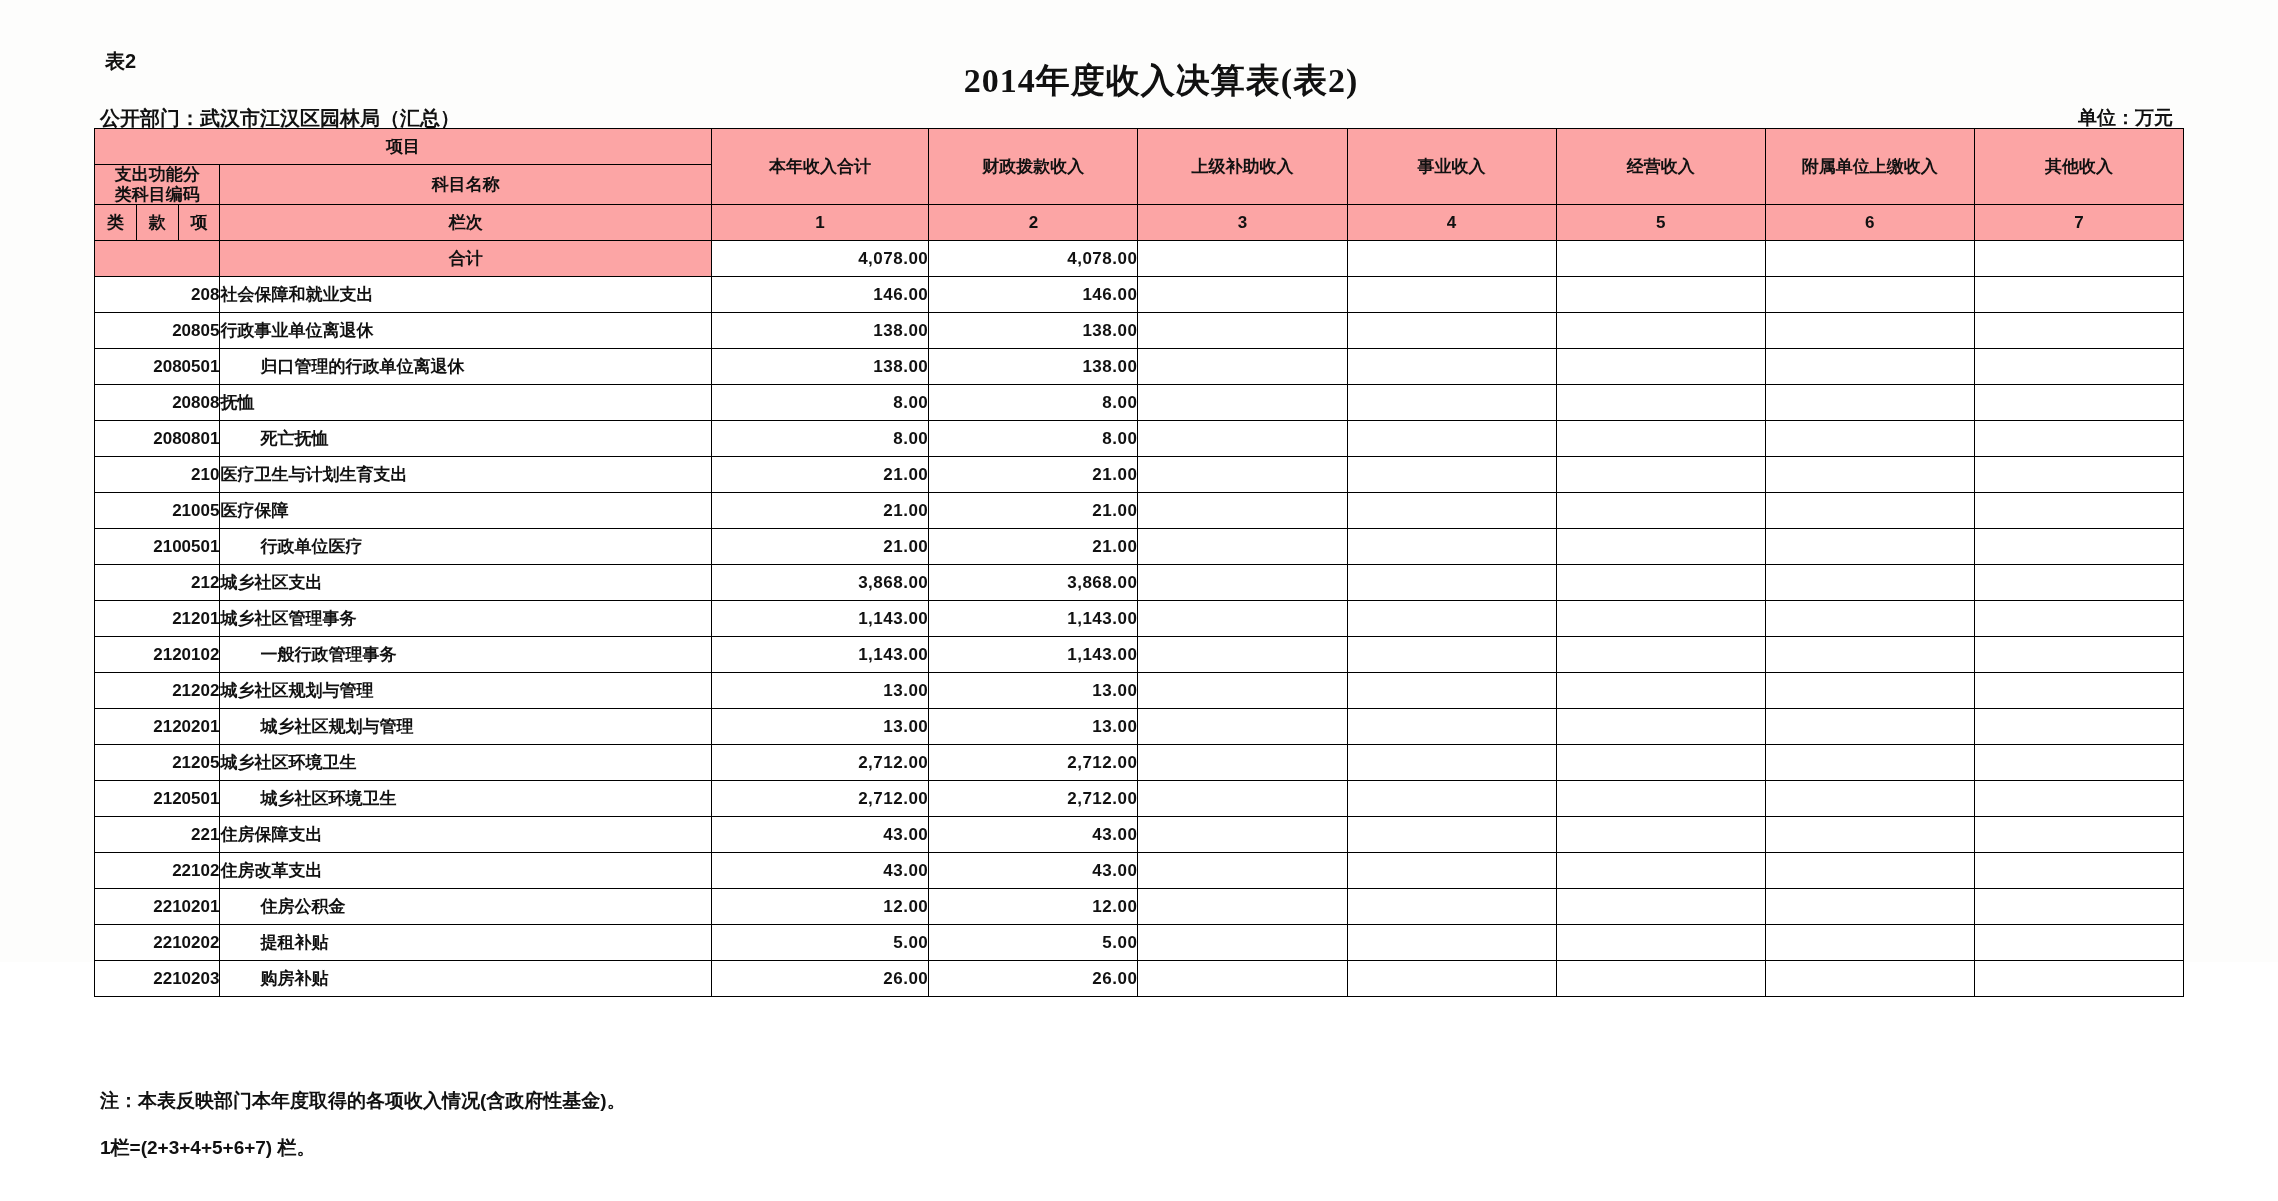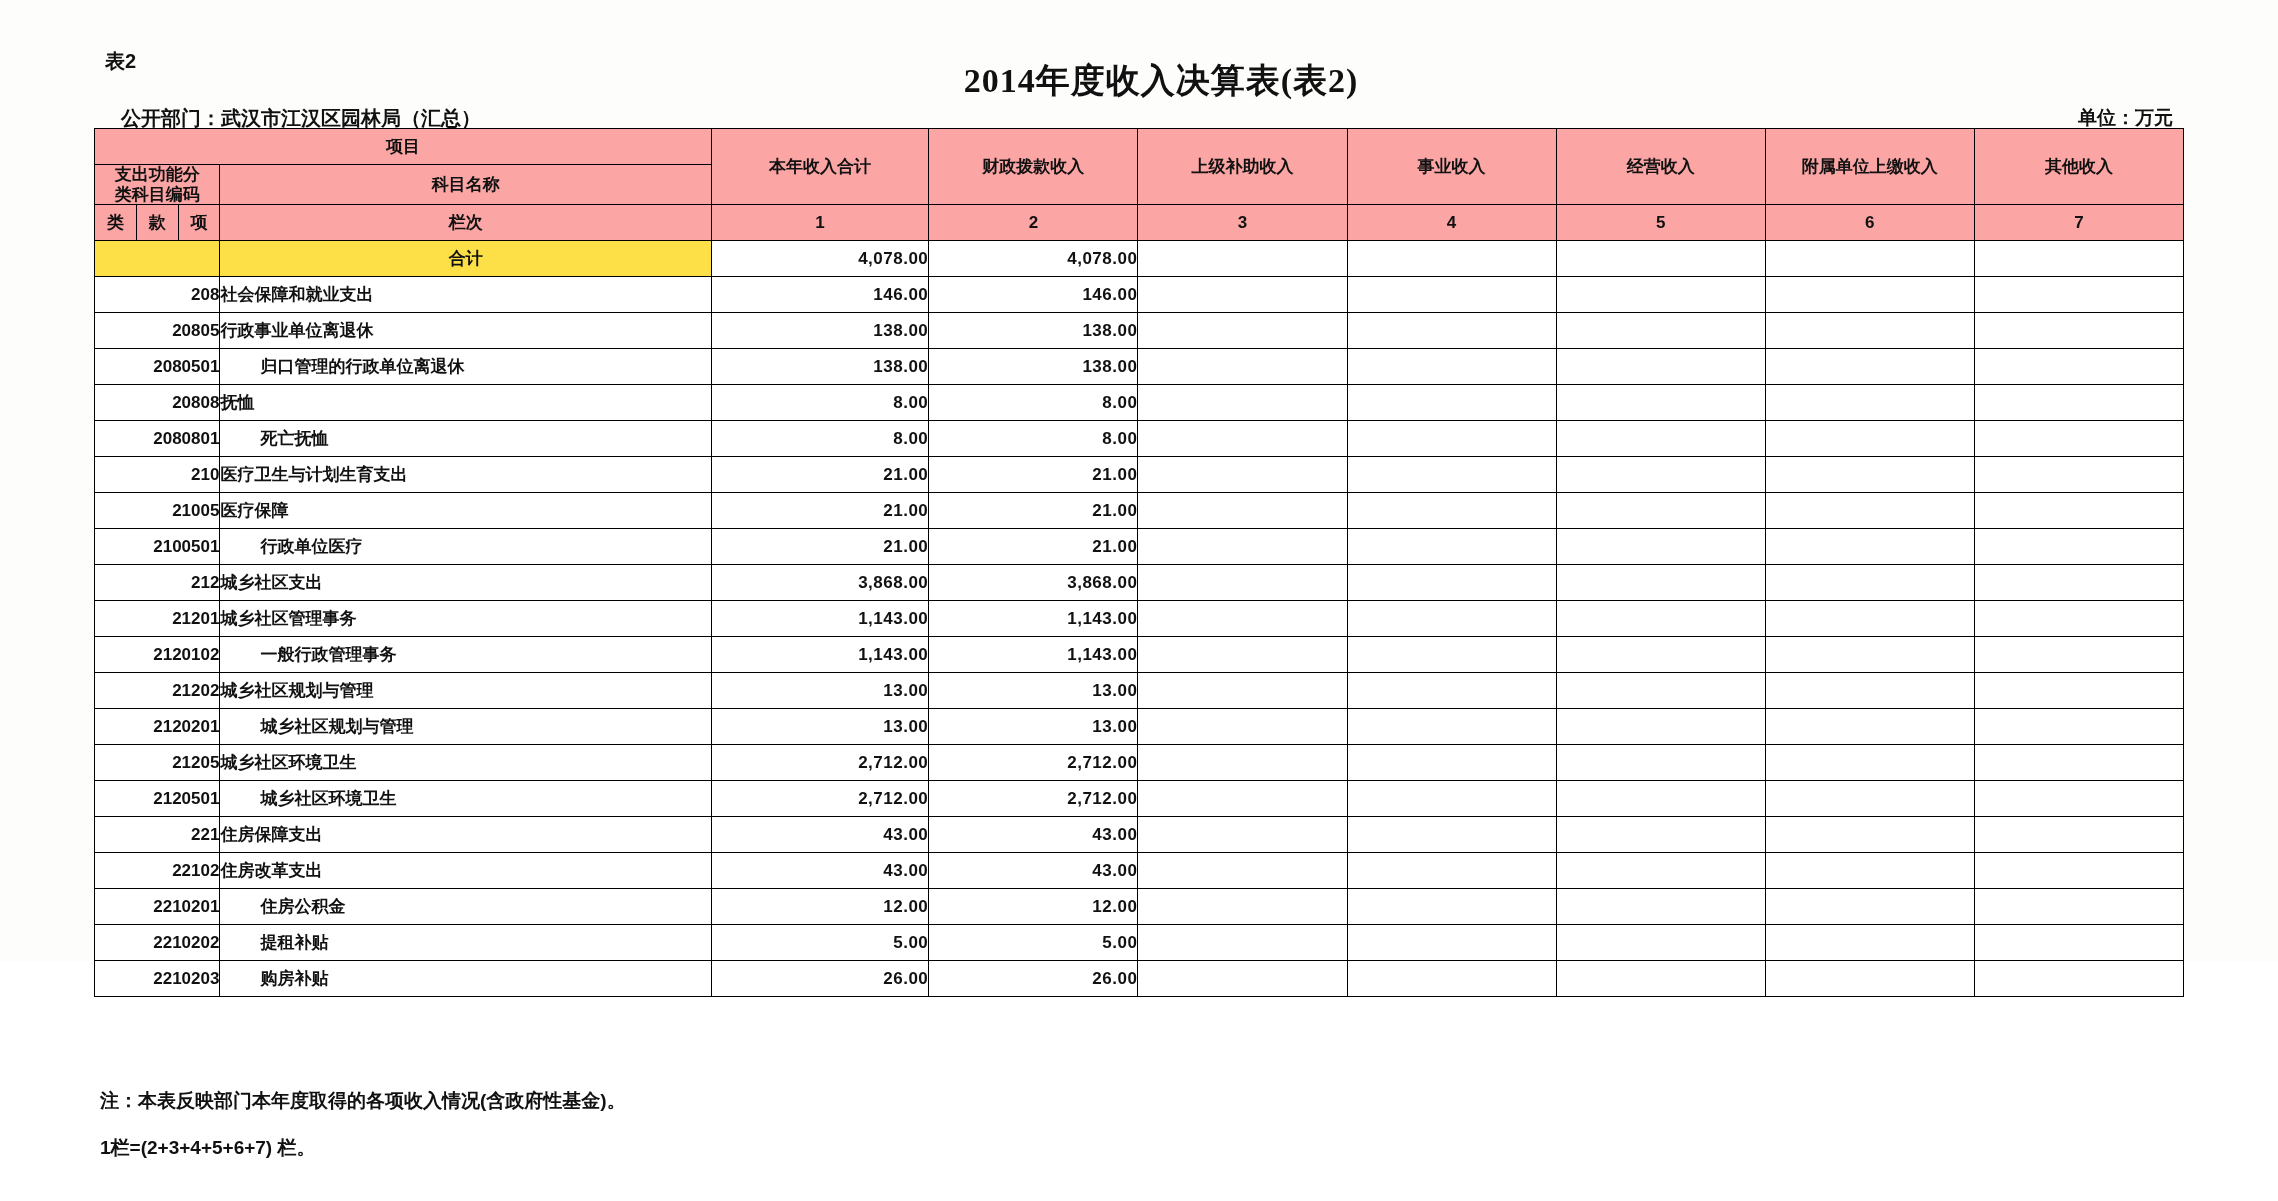--- a/index.html
+++ b/index.html
@@ -42,21 +42,20 @@
     font-family: "Liberation Serif", serif;
     padding-left: 22px;
   }
   .dept-line {
     position: absolute;
     left: 100px;
     top: 105px;
     font-size: 20px;
     font-weight: bold;
     font-family: Liberation Mono, monospace;
-    margin-left: 21px;
   }
   .unit-line {
     position: absolute;
     right: 105px;
     top: 105px;
     font-size: 19px;
     font-weight: bold;
     font-family: "Liberation Sans", sans-serif;
   }
   table.main {
@@ -96,21 +95,21 @@
   .col-name.lv2 { padding-left: 40px; }
   .num {
     text-align: right;
     padding-right: 22px;
     font-size: 18px;
     font-family: "Liberation Serif", serif;
     font-weight: bold;
     letter-spacing: 0.5px;
   }
   .rowline { text-align: center; font-size: 15px; }
-  .total-row td { background: #fde047; }
+  .total-row td { background: #fca5a5; }
   .total-row td.num { background: #fff; }
   .subhdr-small {
     font-size: 15px;
     text-align: center;
   }
   .notes {
     position: absolute;
     left: 100px;
     font-size: 19px;
     font-weight: bold;

